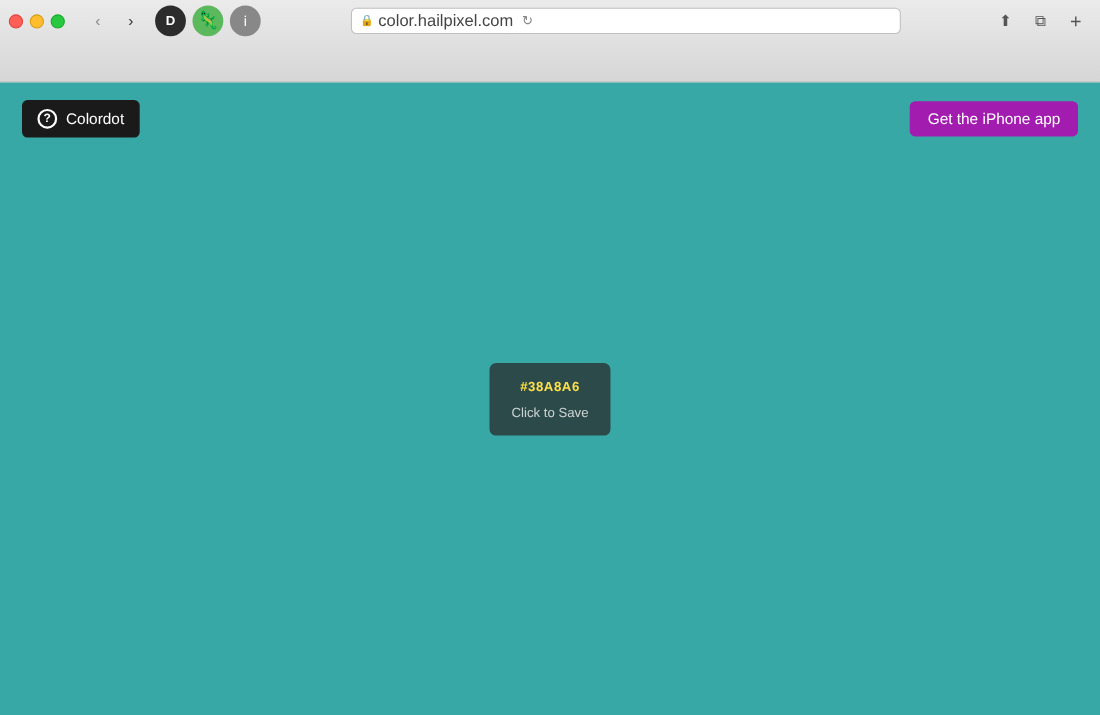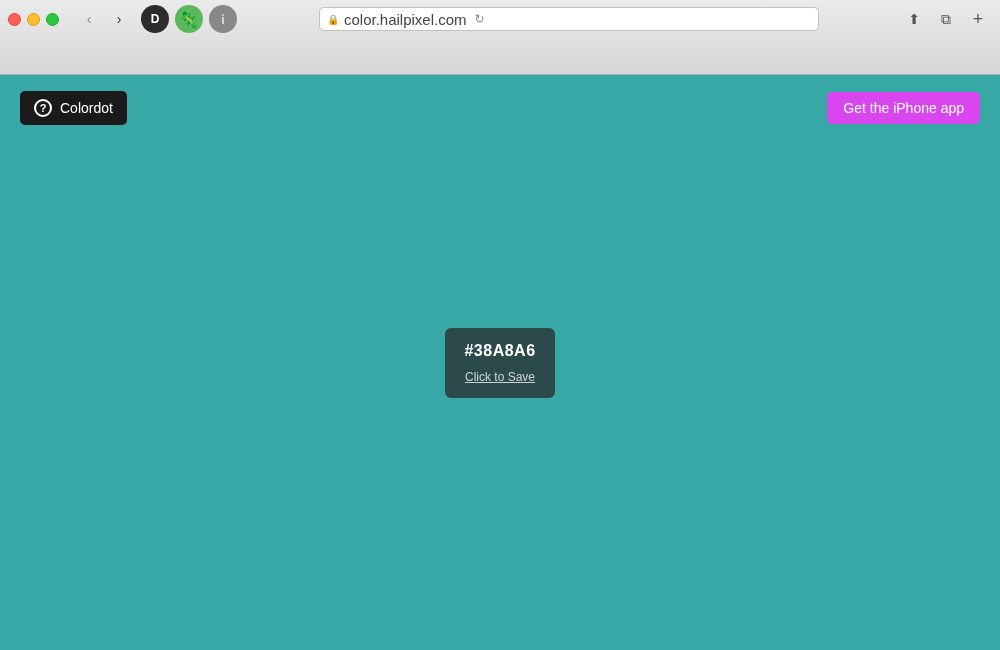--- a/index.html
+++ b/index.html
@@ -191,21 +191,21 @@
       border: 2px solid white;
       display: flex;
       align-items: center;
       justify-content: center;
       font-size: 11px;
       font-weight: bold;
       flex-shrink: 0;
     }
 
     .iphone-btn {
-      background: #d946ef;
+      background: #a21caf;
       color: white;
       border: none;
       border-radius: 5px;
       padding: 8px 16px;
       font-size: 14px;
       cursor: pointer;
       pointer-events: all;
     }
 
     
@@ -217,31 +217,30 @@
       background: #2d4a4a;
       border-radius: 6px;
       padding: 14px 18px;
       text-align: center;
       min-width: 110px;
       pointer-events: all;
       cursor: pointer;
     }
 
     .color-hex {
-      color: #ffffff;
-      font-size: 16px;
+      color: #fde047;
+      font-size: 12px;
       font-weight: 600;
       letter-spacing: 0.5px;
       margin-bottom: 10px;
     }
 
     .color-save {
       color: rgba(255,255,255,0.75);
       font-size: 12px;
-      text-decoration: underline;
     }
   </style>
 </head>
 <body>
 
 <div class="browser-chrome">
   <div class="title-bar">
     <div class="window-controls">
       <button class="win-btn win-close"></button>
       <button class="win-btn win-minimize"></button>

